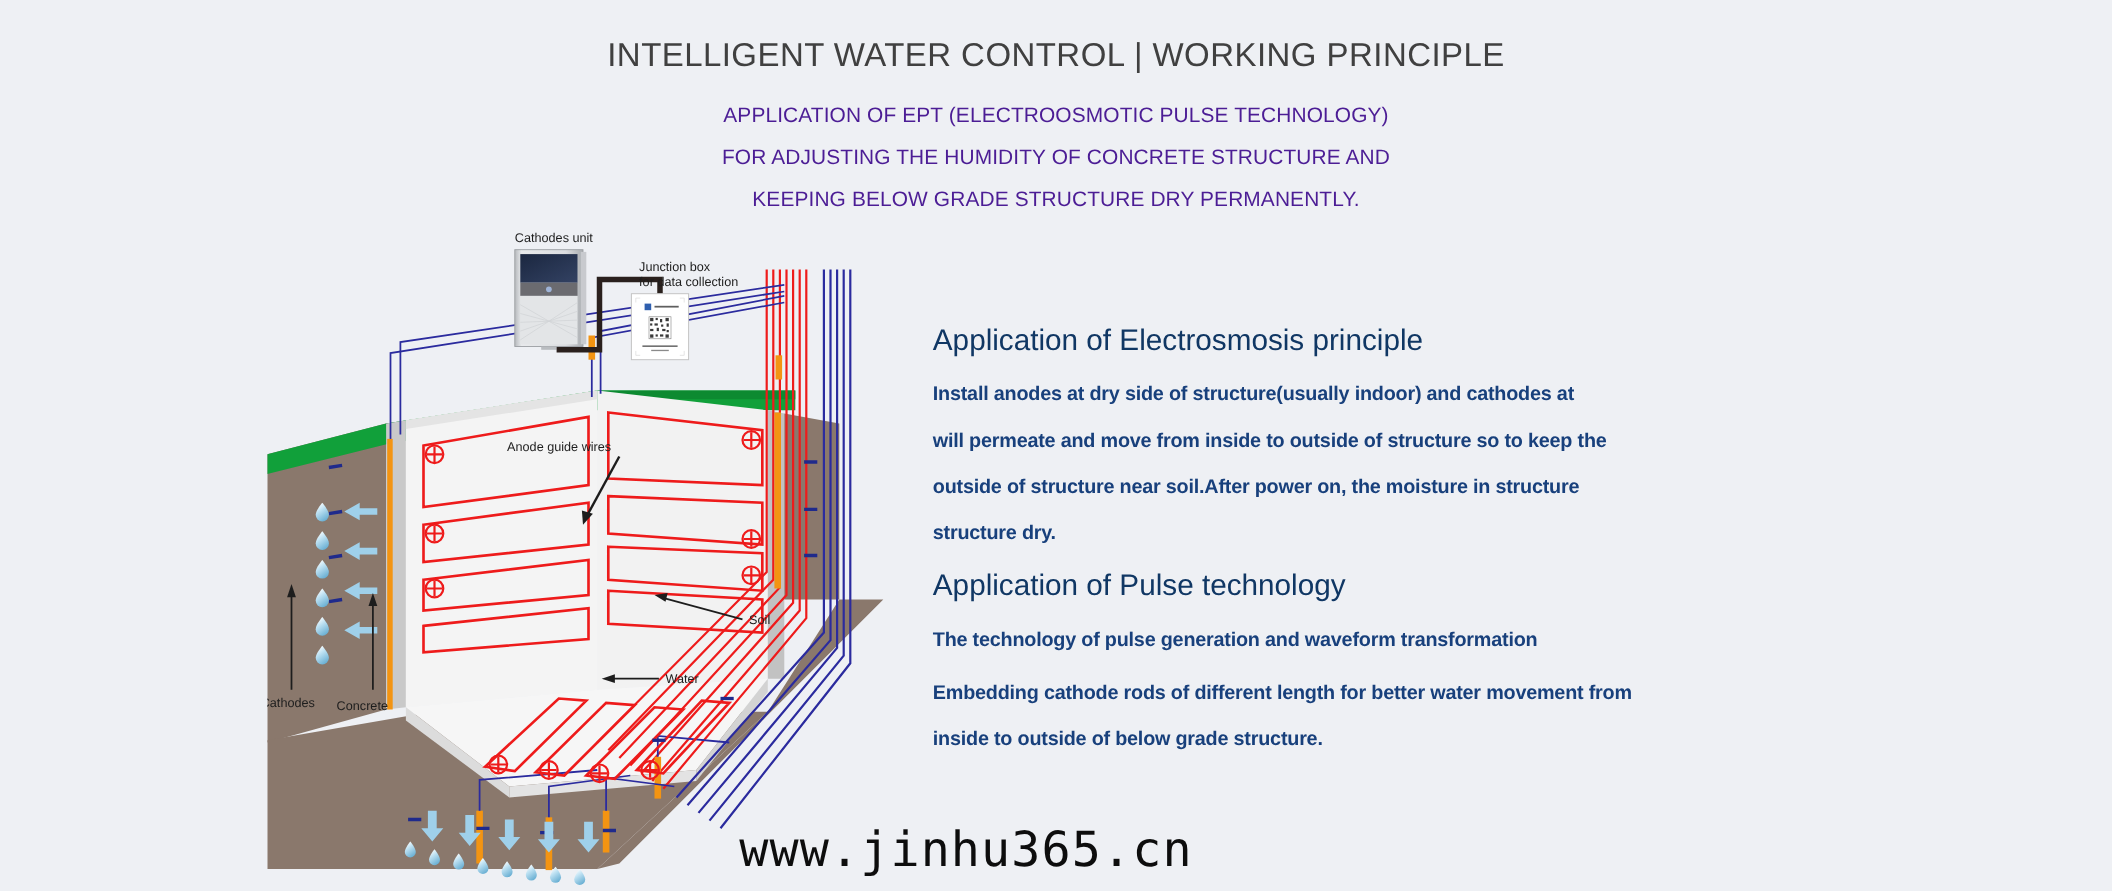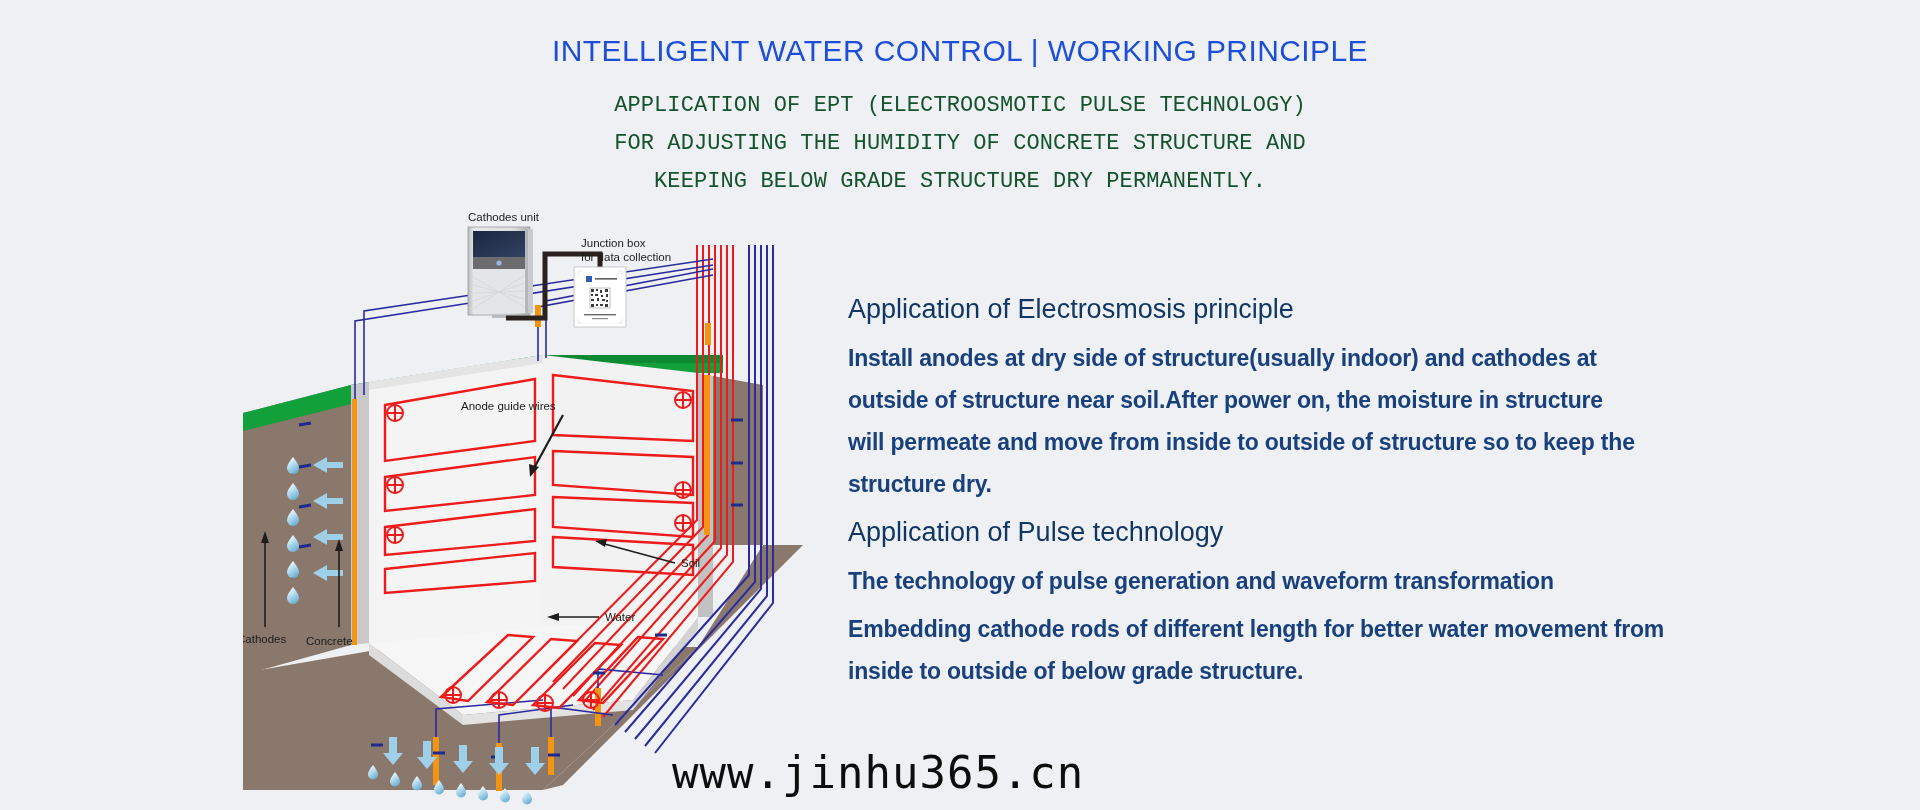--- a/index.html
+++ b/index.html
@@ -8,39 +8,38 @@
     background:#eef0f4;
     font-family:"Liberation Sans", sans-serif;
     overflow:hidden;
     position:relative;
   }
   #page{position:absolute;inset:0;}
 
   
   .header{position:absolute;left:0;top:0;width:1920px;text-align:center;}
   .main-title{
-    font-size:30px;letter-spacing:.4px;color:#1d4ed8;
+    font-size:30px;letter-spacing:.4px;color:#404040;
     font-weight:400;margin-top:36px;line-height:1;
   }
   .subtitle-block{margin-top:21px;}
   .subtitle-line{
-    font-size:22px;color:#14532d;line-height:38px;font-weight:400;
+    font-size:19px;color:#4c1d95;line-height:38px;font-weight:400;
     letter-spacing:.1px;
-    font-family:Liberation Mono, monospace;
   }
 
   
   .copy{position:absolute;left:848px;top:296px;width:960px;}
   .h-sec{
     color:#103764;font-size:27px;font-weight:400;line-height:1;
     margin:0 0 14px 0;white-space:nowrap;
   }
   .h-sec.tight{margin-top:8px;}
   .p-line{
-    color:#18407c;font-size:23px;font-weight:bold;line-height:42px;
+    color:#18407c;font-size:18px;font-weight:bold;line-height:42px;
     white-space:nowrap;letter-spacing:-.2px;
   }
   .gap-sm{height:6px;}
 
   
   .diagram{position:absolute;left:230px;top:245px;width:630px;height:560px;padding-left:13px;}
   .diagram svg{display:block;}
 
   .lbl{font-family:"Liberation Sans",sans-serif;font-size:11.5px;fill:#1d1d1d;}
 
@@ -396,22 +395,22 @@
   <div style="position:absolute;left:468px;top:211px;font-size:11.5px;color:#1d1d1d;">Cathodes unit</div>
   <div style="position:absolute;left:581px;top:236px;font-size:11.5px;color:#1d1d1d;line-height:14px;">
     <div>Junction box</div>
     <div>for data collection</div>
   </div>
 
   <div class="copy">
 
     <div class="h-sec">Application of Electrosmosis principle</div>
     <div class="p-line">Install anodes at dry side of structure(usually indoor) and cathodes at</div>
+    <div class="p-line">will permeate and move from inside to outside of structure so to keep the</div>
     <div class="p-line">outside of structure near soil.After power on, the moisture in structure</div>
-    <div class="p-line">will permeate and move from inside to outside of structure so to keep the</div>
     <div class="p-line">structure dry.</div>
 
     <div class="gap-sm"></div>
     <div class="h-sec tight">Application of Pulse technology</div>
     <div class="p-line">The technology of pulse generation and waveform transformation</div>
 
     <div class="gap-sm"></div>
     <div class="p-line">Embedding cathode rods of different length for better water movement from</div>
     <div class="p-line">inside to outside of below grade structure.</div>
   </div>

